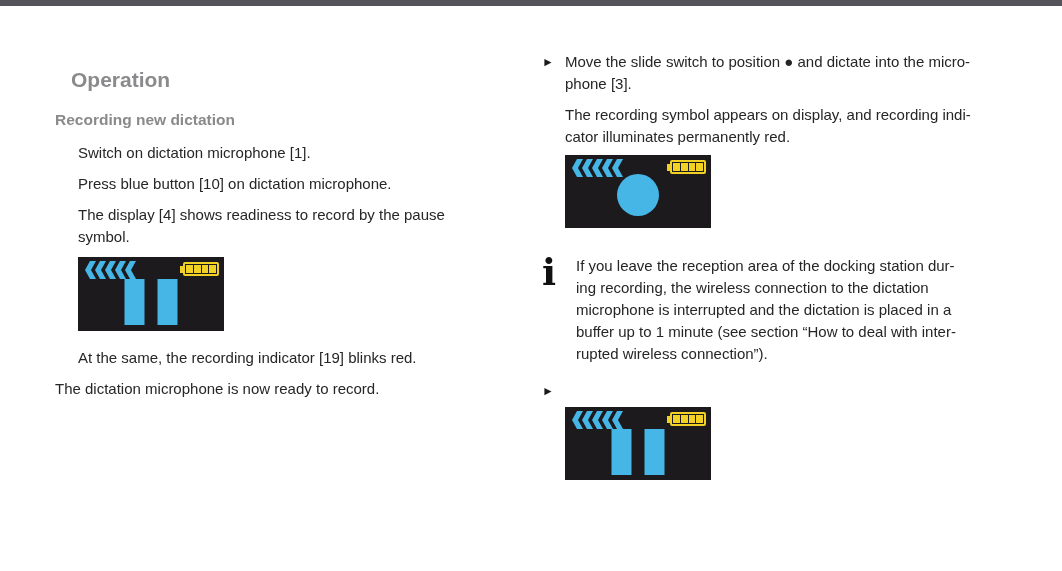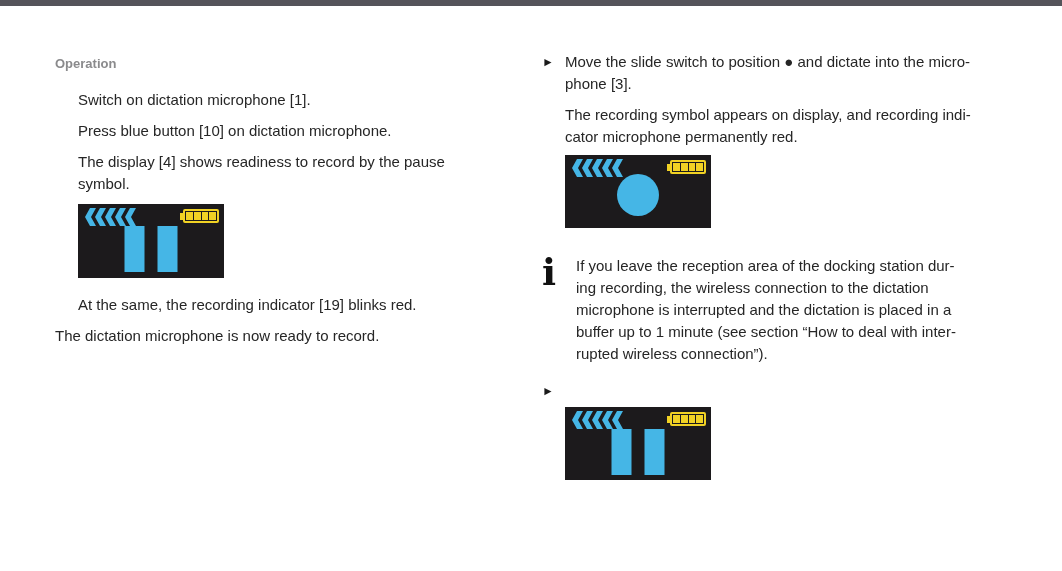--- a/index.html
+++ b/index.html
@@ -14,21 +14,21 @@
   html,body{margin:0;padding:0;background:#fff;}
   .page{
     position:relative;width:1062px;height:571px;overflow:hidden;background:#fff;
     font-family:"Liberation Sans",sans-serif;color:var(--body_text);
     font-size:15px;line-height:22px;
   }
   .topbar{position:absolute;top:0;left:0;width:1062px;height:6px;background:var(--top_bar);}
   .col{position:absolute;}
   .col-left{left:55px;top:52px;width:450px;}
   .col-right{left:542px;top:51px;width:475px;}
-  h1{margin:0;font-size:13px;line-height:24px;font-weight:bold;color:var(--heading_gray);}
+  h1{margin:16px;font-size:21px;line-height:24px;font-weight:bold;color:var(--heading_gray);}
   h2{margin:0;font-size:15.5px;line-height:18px;font-weight:bold;color:var(--heading_gray);}
   .col-left h2{margin-top:19px;}
   .col-right h2{margin-top:27px;}
   .steps{margin:13px 0 0 23px;}
   .step,.para,.btext,.itext,.closing{margin:0;white-space:pre-line;}
   .step{margin-bottom:9px;}
   .note{margin-top:16px;}
   .closing{}
   .bullet-item{display:flex;align-items:flex-start;}
   .bullet-item.second{margin-top:15px;}
@@ -67,20 +67,21 @@
   }
 </style>
 </head>
 <body>
 
 <div class="page">
   <div class="topbar"></div>
 
   <div class="col col-left">
     <h1>Operation</h1>
+    <h2>Recording new dictation</h2>
 
     <div class="steps">
       <p class="step">Switch on dictation microphone [1].</p>
       <p class="step">Press blue button [10] on dictation microphone.</p>
       <p class="step">The display [4] shows readiness to record by the pause
 symbol.</p>
 
       <div class="display d-left">
         <svg class="chevrons" width="51" height="18" viewBox="0 0 51 18" aria-hidden="true">
           <g fill="currentColor">
@@ -111,21 +112,21 @@
   </div>
 
   <div class="col col-right">
     <div class="bullet-item">
       <span class="bullet-glyph">►</span>
       <p class="btext">Move the slide switch to position ● and dictate into the micro-
 phone [3].</p>
     </div>
 
     <p class="para indent">The recording symbol appears on display, and recording indi-
-cator microphone permanently red.</p>
+cator illuminates permanently red.</p>
 
     <div class="display d-rec">
       <svg class="chevrons" width="51" height="18" viewBox="0 0 51 18" aria-hidden="true">
         <g fill="currentColor">
           <polygon points="11,0 5,0 0,9 5,18 11,18 6,9"></polygon>
           <polygon points="21,0 15,0 10,9 15,18 21,18 16,9"></polygon>
           <polygon points="31,0 25,0 20,9 25,18 31,18 26,9"></polygon>
           <polygon points="41,0 35,0 30,9 35,18 41,18 36,9"></polygon>
           <polygon points="51,0 45,0 40,9 45,18 51,18 46,9"></polygon>
         </g>

